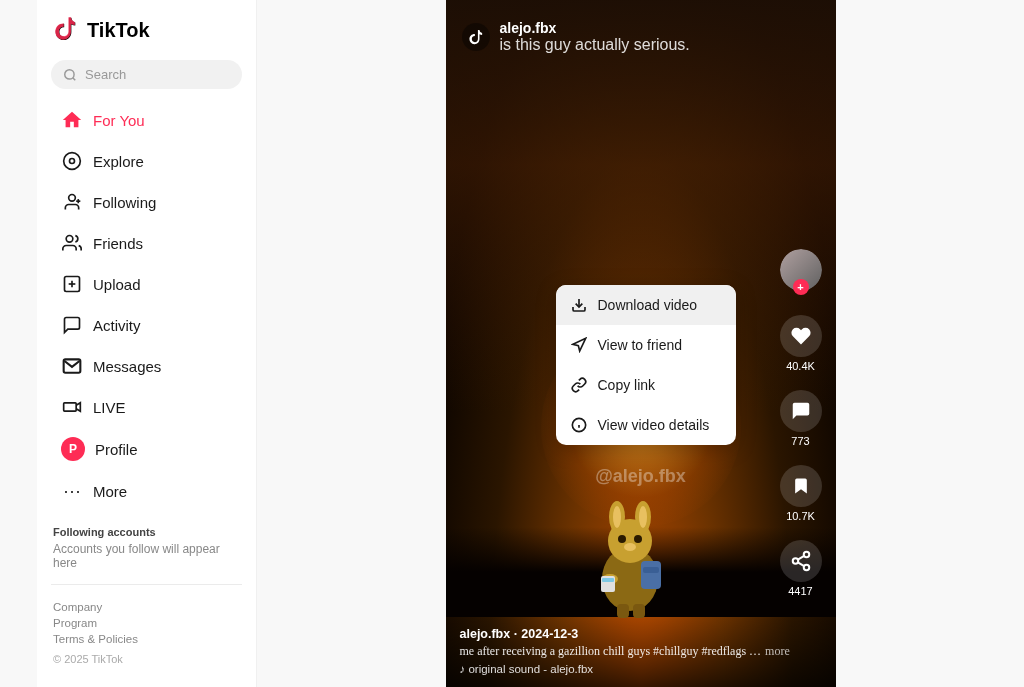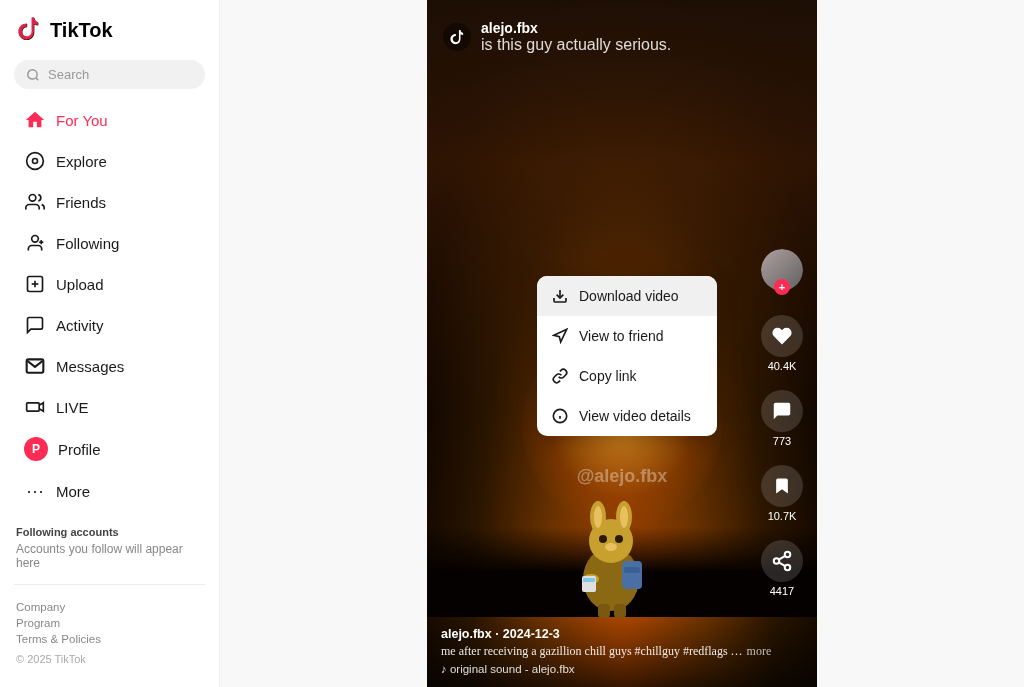--- a/index.html
+++ b/index.html
@@ -16,20 +16,21 @@
     .sidebar {
       width: 220px;
       min-width: 220px;
       background: #fff;
       height: 687px;
       overflow-y: auto;
       display: flex;
       flex-direction: column;
       padding: 10px 0;
       border-right: 1px solid #f0f0f0;
+      margin-left: 37px;
     }
 
     .logo-area {
       display: flex;
       align-items: center;
       padding: 6px 16px 12px 16px;
       gap: 6px;
     }
     .logo-icon {
       width: 28px;
@@ -197,21 +198,21 @@
       color: #fff;
     }
     .author-caption {
       font-size: 16px;
       color: rgba(255,255,255,0.85);
     }
 
     
     .context-menu {
       position: absolute;
-      top: 276px;
+      top: 285px;
       left: 110px;
       background: #fff;
       border-radius: 10px;
       box-shadow: 0 4px 20px rgba(0,0,0,0.25);
       width: 180px;
       overflow: hidden;
       z-index: 10;
     }
     .context-menu-item {
       display: flex;
@@ -379,39 +380,39 @@
           <circle cx="12" cy="12" r="10"></circle>
             <circle cx="12" cy="12" r="3"></circle>
         </svg>
       </div>
       <span>Explore</span>
     </div>
 
     <div class="nav-item">
       <div class="nav-icon">
         <svg width="20" height="20" viewBox="0 0 24 24" fill="none" stroke="#1a1a1a" stroke-width="2">
+          <path d="M20 21v-2a4 4 0 0 0-4-4H8a4 4 0 0 0-4 4v2"></path>
+            <circle cx="12" cy="7" r="4"></circle>
+            <line x1="17" y1="11" x2="22" y2="11"></line>
+            <line x1="19.5" y1="8.5" x2="19.5" y2="13.5"></line>
+        </svg>
+      </div>
+      <span>Following</span>
+    </div>
+
+    <div class="nav-item">
+      <div class="nav-icon">
+        <svg width="20" height="20" viewBox="0 0 24 24" fill="none" stroke="#1a1a1a" stroke-width="2">
           <path d="M17 21v-2a4 4 0 0 0-4-4H5a4 4 0 0 0-4 4v2"></path>
             <circle cx="9" cy="7" r="4"></circle>
             <path d="M23 21v-2a4 4 0 0 0-3-3.87"></path>
             <path d="M16 3.13a4 4 0 0 1 0 7.75"></path>
         </svg>
       </div>
       <span>Friends</span>
-    </div>
-
-    <div class="nav-item">
-      <div class="nav-icon">
-        <svg width="20" height="20" viewBox="0 0 24 24" fill="none" stroke="#1a1a1a" stroke-width="2">
-          <path d="M20 21v-2a4 4 0 0 0-4-4H8a4 4 0 0 0-4 4v2"></path>
-            <circle cx="12" cy="7" r="4"></circle>
-            <line x1="17" y1="11" x2="22" y2="11"></line>
-            <line x1="19.5" y1="8.5" x2="19.5" y2="13.5"></line>
-        </svg>
-      </div>
-      <span>Following</span>
     </div>
 
     <div class="nav-item">
       <div class="nav-icon">
         <svg width="20" height="20" viewBox="0 0 24 24" fill="none" stroke="#1a1a1a" stroke-width="2">
           <rect x="3" y="3" width="18" height="18" rx="2"></rect>
             <line x1="12" y1="8" x2="12" y2="16"></line>
             <line x1="8" y1="12" x2="16" y2="12"></line>
         </svg>
       </div>

